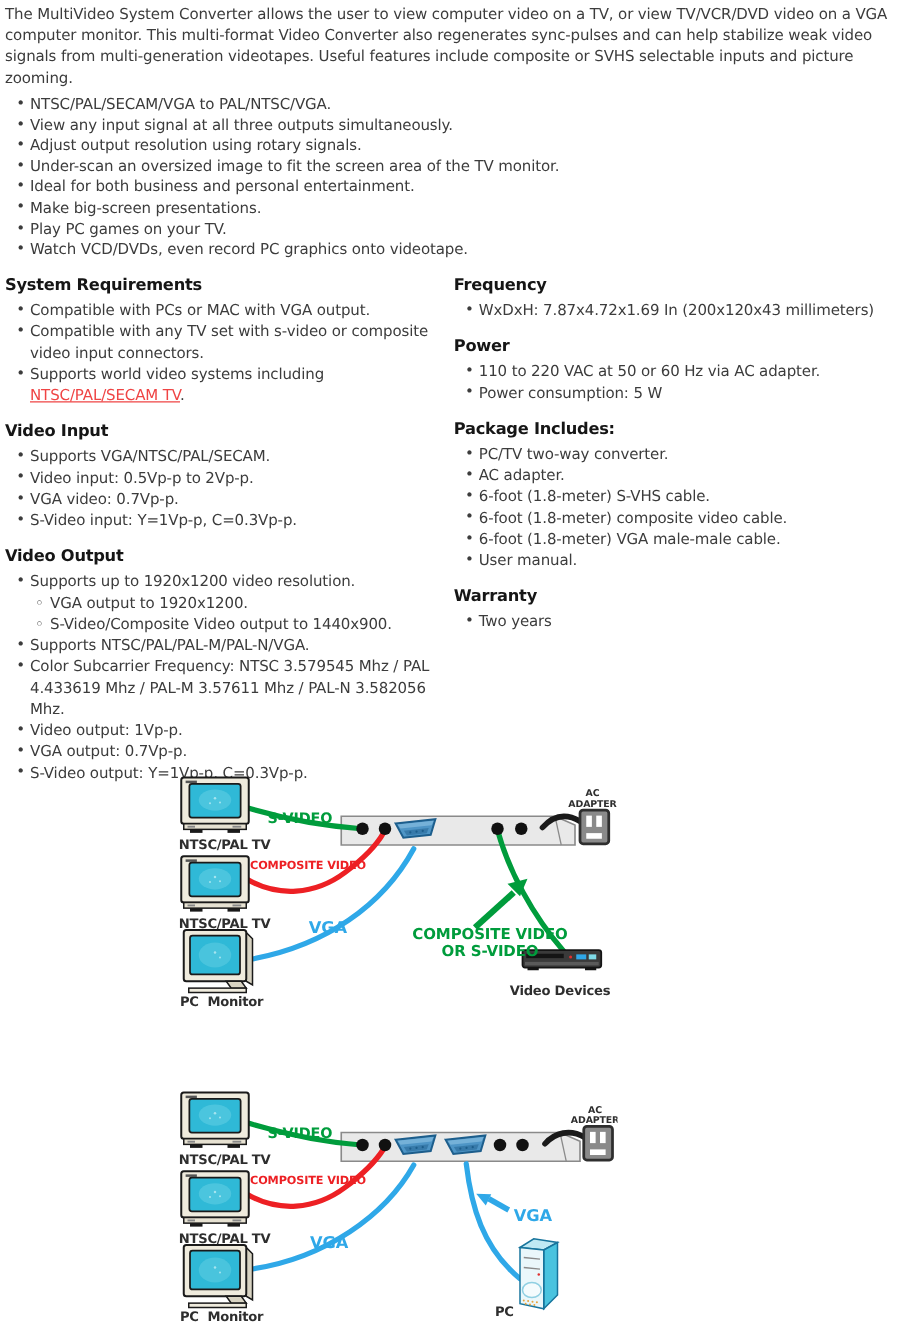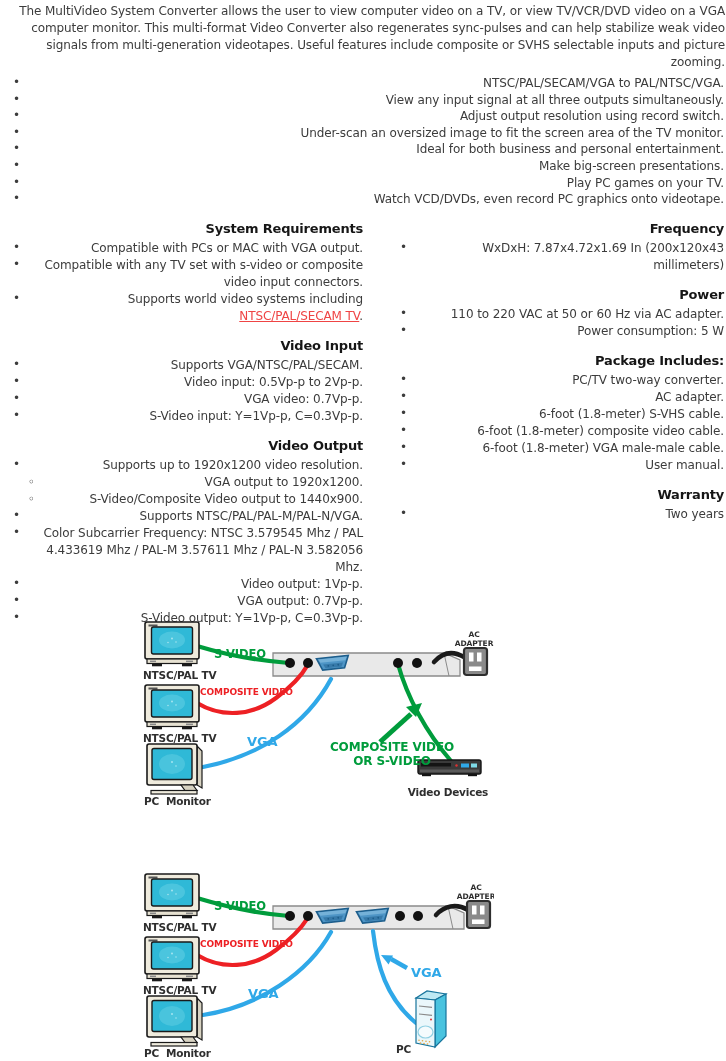--- a/index.html
+++ b/index.html
@@ -1,25 +1,25 @@
 <!DOCTYPE html>
 <html><head>
 <meta charset="utf-8">
 <style>
   html,body { margin:0; padding:0; background:#ffffff; }
   .page { position:relative; width:726px; height:1061px; overflow:hidden; background:#fff;
           font-family:"DejaVu Sans","Liberation Sans",sans-serif; font-size:12px;
-          color:#3C3C3C; letter-spacing:-0.1px;text-align:right; }
+          color:#3C3C3C; letter-spacing:-0.1px; }
   .content { padding:3px 2px 0 4px; }
   .intro { margin:0; width:721px; line-height:17px; }
   .blist { list-style:none; margin:4px 0 0 0; padding:0; }
   .blist .li { position:relative; padding-left:20px; line-height:16.6px; }
   .blist .li::before { content:"•"; position:absolute; left:9px; top:-1px; color:#3C3C3C; }
   .sec-list .li { line-height:17px; }
-  .columns { display:flex;gap:28px; }
+  .columns { display:flex; }
   .col-left { width:359px; }
   .col-right { flex:1; }
   h3.sec { font-size:13px; color:#161616; margin:13px 0 4px 0; letter-spacing:-0.2px; }
   .sublist { list-style:none; margin:0; padding:0; }
   .sublist .sli { position:relative; padding-left:16px; line-height:17px; }
   .sublist .sli::before { content:"◦"; position:absolute; left:4px; top:0; }
   a.doclink { color:#ef4444; text-decoration:underline; cursor:pointer; }
   .diagram { position:absolute; }
   
   text.lbl  { font:bold 10.5px "DejaVu Sans",sans-serif; fill:#2E2E2E; letter-spacing:-0.2px; }
@@ -34,21 +34,21 @@
 <body>
 
 <div class="page">
 
   <div class="content">
     <p class="intro">The MultiVideo System Converter allows the user to view computer video on a TV, or view TV/VCR/DVD video on a VGA computer monitor. This multi-format Video Converter also regenerates sync-pulses and can help stabilize weak video signals from multi-generation videotapes. Useful features include composite or SVHS selectable inputs and picture zooming.</p>
 
     <ul class="blist">
       <li class="li">NTSC/PAL/SECAM/VGA to PAL/NTSC/VGA.</li>
       <li class="li">View any input signal at all three outputs simultaneously.</li>
-      <li class="li">Adjust output resolution using record switch.</li>
+      <li class="li">Adjust output resolution using rotary signals.</li>
       <li class="li">Under-scan an oversized image to fit the screen area of the TV monitor.</li>
       <li class="li">Ideal for both business and personal entertainment.</li>
       <li class="li">Make big-screen presentations.</li>
       <li class="li">Play PC games on your TV.</li>
       <li class="li">Watch VCD/DVDs, even record PC graphics onto videotape.</li>
     </ul>
 
     <div class="columns">
 
       <div class="col-left">

